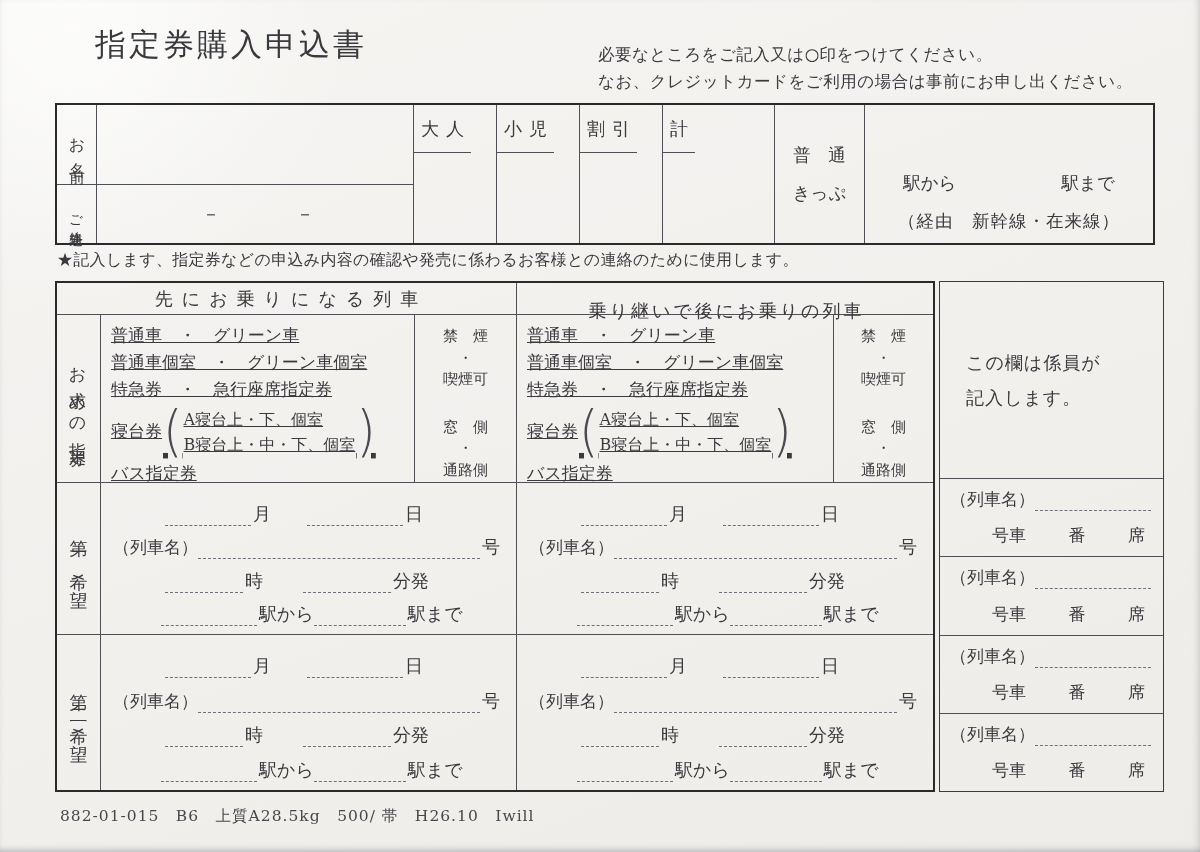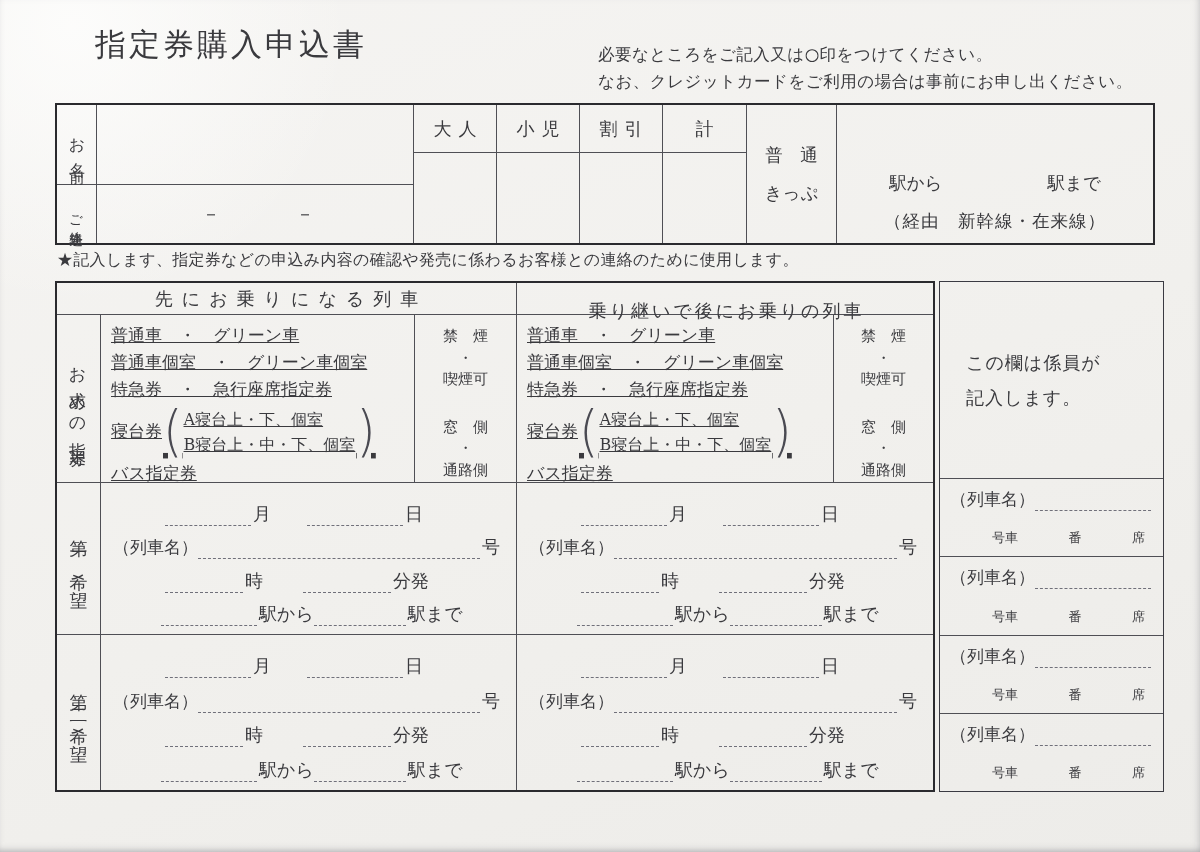--- a/index.html
+++ b/index.html
@@ -28,25 +28,25 @@
   
   .applicant{position:absolute;left:55px;top:103px;width:1100px;height:142px;border:2.5px solid var(--line-dark);display:flex;background:transparent;}
   .ap-left{width:356px;display:flex;flex-direction:column;}
   .ap-row-top{height:80px;display:flex;border-bottom:1.5px solid var(--line);}
   .ap-row-bottom{flex:1;display:flex;}
   .ap-label-cell{width:40px;border-right:1.5px solid var(--line);display:flex;align-items:center;justify-content:center;}
   .ap-blank{flex:1;}
   .ap-contact-area{flex:1;display:flex;align-items:center;padding-left:105px;font-size:18px;}
   .ap-contact-area .dash-gap{display:inline-block;width:76px;}
   .ap-counts{display:flex;border-left:1.5px solid var(--line);}
-  .ap-count-col{width:83px;border-right:1.5px solid var(--line);display:flex;flex-direction:column;gap:25px;}
+  .ap-count-col{width:83px;border-right:1.5px solid var(--line);display:flex;gap:25px;}
   .ap-count-col:last-child{border-right:none;}
   .ap-count-header{height:48px;border-bottom:1.5px solid var(--line);display:flex;align-items:center;justify-content:center;font-size:18px;letter-spacing:7px;text-indent:7px;}
   .ap-count-blank{flex:1;}
-  .ap-futsu{width:90px;border-left:1.5px solid var(--line);display:flex;flex-direction:column;align-items:center;justify-content:center;font-size:17.5px;line-height:38px;}
+  .ap-futsu{width:90px;border-left:1.5px solid var(--line);display:flex;flex-direction:column;align-items:center;justify-content:center;font-size:17.5px;line-height:38px;margin-left:28px;}
   .ap-route{flex:1;border-left:1.5px solid var(--line);position:relative;font-size:17.5px;}
   .ap-route-line1{position:absolute;top:66px;left:0;right:0;display:flex;justify-content:center;}
   .ap-route-line1 .wide-gap{display:inline-block;width:105px;}
   .ap-route-line2{position:absolute;top:104px;left:0;right:0;text-align:center;letter-spacing:1px;}
 
   
   .vtext{writing-mode:vertical-rl;text-orientation:upright;}
   .v-name{font-size:16px;letter-spacing:6px;}
   .v-contact{font-size:13.5px;letter-spacing:0;}
   .v-request{font-size:17px;letter-spacing:4px;}
@@ -85,21 +85,21 @@
   .w86{width:86px;} .w96{width:96px;} .w78{width:78px;} .w88{width:88px;} .w92{width:92px;}
   .grow{flex:1;}
   .tname{font-size:17px;}
 
   
   .staff{width:225px;height:511px;margin-left:4px;border:1.5px solid #3a3a42;display:flex;flex-direction:column;background:transparent;}
   .staff-header{height:197px;border-bottom:1.5px solid var(--line);display:flex;flex-direction:column;justify-content:center;padding-left:26px;font-size:18px;line-height:35px;letter-spacing:1px;}
   .staff-cell{flex:1;border-bottom:1.5px solid var(--line);display:flex;flex-direction:column;justify-content:space-between;padding:9px 12px 9px 10px;}
   .staff-cell.last{border-bottom:none;}
   .sc-line1{display:flex;align-items:flex-end;font-size:17px;white-space:nowrap;}
-  .sc-line2{display:flex;align-items:baseline;font-size:13px;padding:0 6px 0 42px;justify-content:space-between;}
+  .sc-line2{display:flex;align-items:baseline;font-size:17px;padding:0 6px 0 42px;justify-content:space-between;}
 </style>
 </head>
 <body>
 
 <div class="page">
 
   <div class="title">指定券購入申込書</div>
 
   <div class="instructions">
     <div>必要なところをご記入又は○印をつけてください。</div>
@@ -379,14 +379,15 @@
   </div>
   <div class="sc-line2">
     <span>号車</span>
     <span>番</span>
     <span>席</span>
   </div>
 </div>
     </div>
   </div>
 
+  <div class="footer">882-01-015　B6　上質A28.5kg　500/ 帯　H26.10　Iwill</div>
 
 </div>
 
 </body></html>

